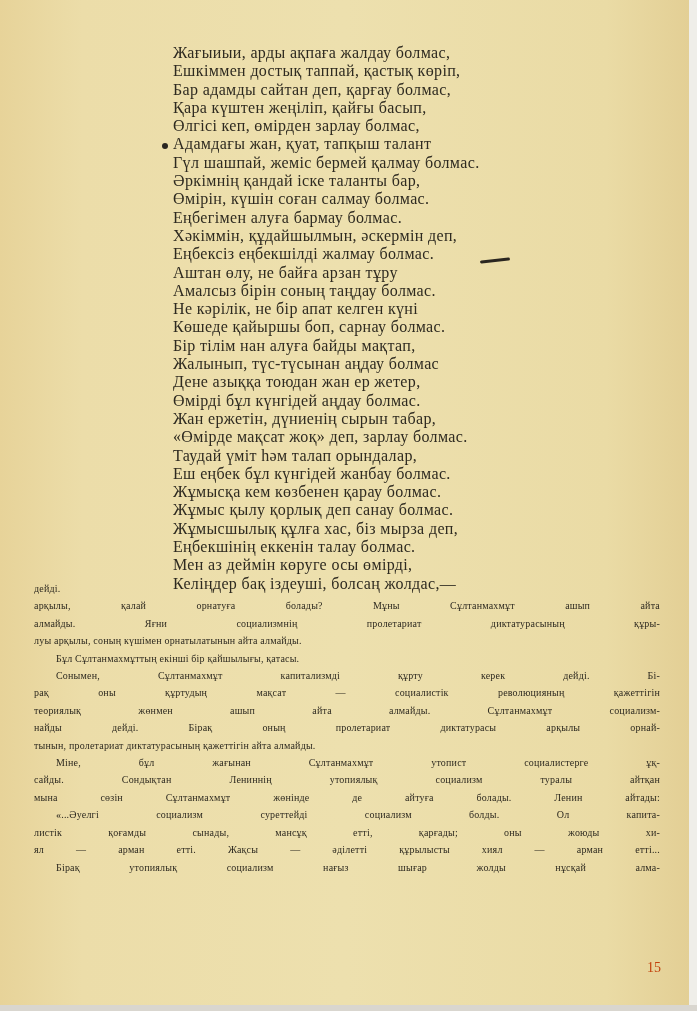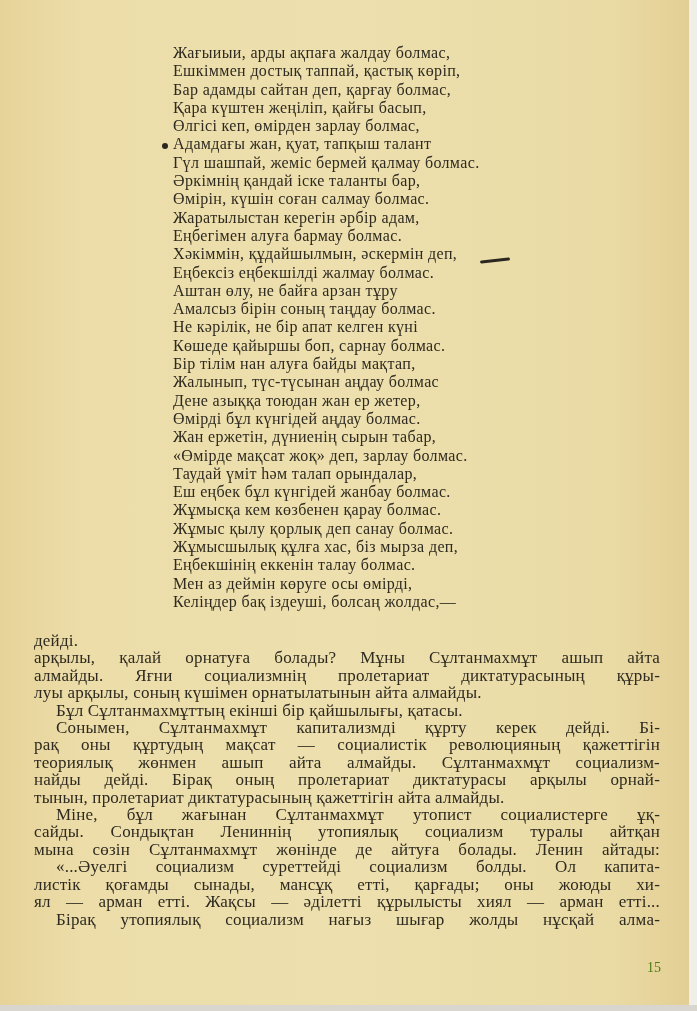--- a/index.html
+++ b/index.html
@@ -15,29 +15,29 @@
     background: linear-gradient(90deg, #e7d399 0%, #ecdda9 12%, #ede0ae 50%, #eadba5 88%, #e3cf95 100%);
   }
   .rightedge { position:absolute; right:0; top:0; width:8px; height:1011px; background:#efeee9; }
   .bottomedge { position:absolute; left:0; bottom:0; width:697px; height:6px; background:#d9d6cf; }
   .poem {
     position: absolute; left: 173px; top: 44px;
     font-size: 16px; line-height: 18.3px; letter-spacing: 0.35px;
   }
   .poem .line { white-space: nowrap; }
   .prose {
-    position: absolute; left: 34px; top: 632px; width: 626px;
-    font-size: 17px; line-height: 17.4px; letter-spacing: 0.2px;
+    position: absolute; left: 34px; top: 580px; width: 626px;
+    font-size: 10px; line-height: 17.4px; letter-spacing: 0.2px;
   }
   .prose .row { white-space: nowrap; text-align: justify; text-align-last: justify; }
   .prose .row.last { text-align-last: left; }
   .prose .indent { padding-left: 22px; }
   .prose .noindent { padding-left: 0; }
   .pagenum {
-    position: absolute; left: 647px; top: 960px; font-size: 14px; color: #4d7c0f;
+    position: absolute; left: 647px; top: 960px; font-size: 14px; color: #c2410c;
   }
   .mark { position:absolute; left:162px; top:143px; width:6px; height:6px; border-radius:50%; background:#2a2620; }
   .squiggle { position:absolute; left:480px; top:259px; width:30px; height:3px; background:#2a2620; transform:rotate(-6deg); border-radius:2px; }
 </style>
 </head>
 <body>
 
 <div class="page"></div>
 <div class="rightedge"></div>
 <div class="bottomedge"></div>
@@ -45,21 +45,20 @@
 <div class="poem" id="poem">
     <div class="line">Жағыиыи, арды ақпаға жалдау болмас,</div>
     <div class="line">Ешкіммен достық таппай, қастық көріп,</div>
     <div class="line">Бар адамды сайтан деп, қарғау болмас,</div>
     <div class="line">Қара күштен жеңіліп, қайғы басып,</div>
     <div class="line">Өлгісі кеп, өмірден зарлау болмас,</div>
     <div class="line">Адамдағы жан, қуат, тапқыш талант</div>
     <div class="line">Гүл шашпай, жеміс бермей қалмау болмас.</div>
     <div class="line">Әркімнің қандай іске таланты бар,</div>
     <div class="line">Өмірін, күшін соған салмау болмас.</div>
-    <div class="line">Жаратылыстан керегін әрбір адам,</div>
     <div class="line">Еңбегімен алуға бармау болмас.</div>
     <div class="line">Хәкіммін, құдайшылмын, әскермін деп,</div>
     <div class="line">Еңбексіз еңбекшілді жалмау болмас.</div>
     <div class="line">Аштан өлу, не байға арзан тұру</div>
     <div class="line">Амалсыз бірін соның таңдау болмас.</div>
     <div class="line">Не кәрілік, не бір апат келген күні</div>
     <div class="line">Көшеде қайыршы боп, сарнау болмас.</div>
     <div class="line">Бір тілім нан алуға байды мақтап,</div>
     <div class="line">Жалынып, түс-түсынан аңдау болмас</div>
     <div class="line">Дене азыққа тоюдан жан ер жетер,</div>

